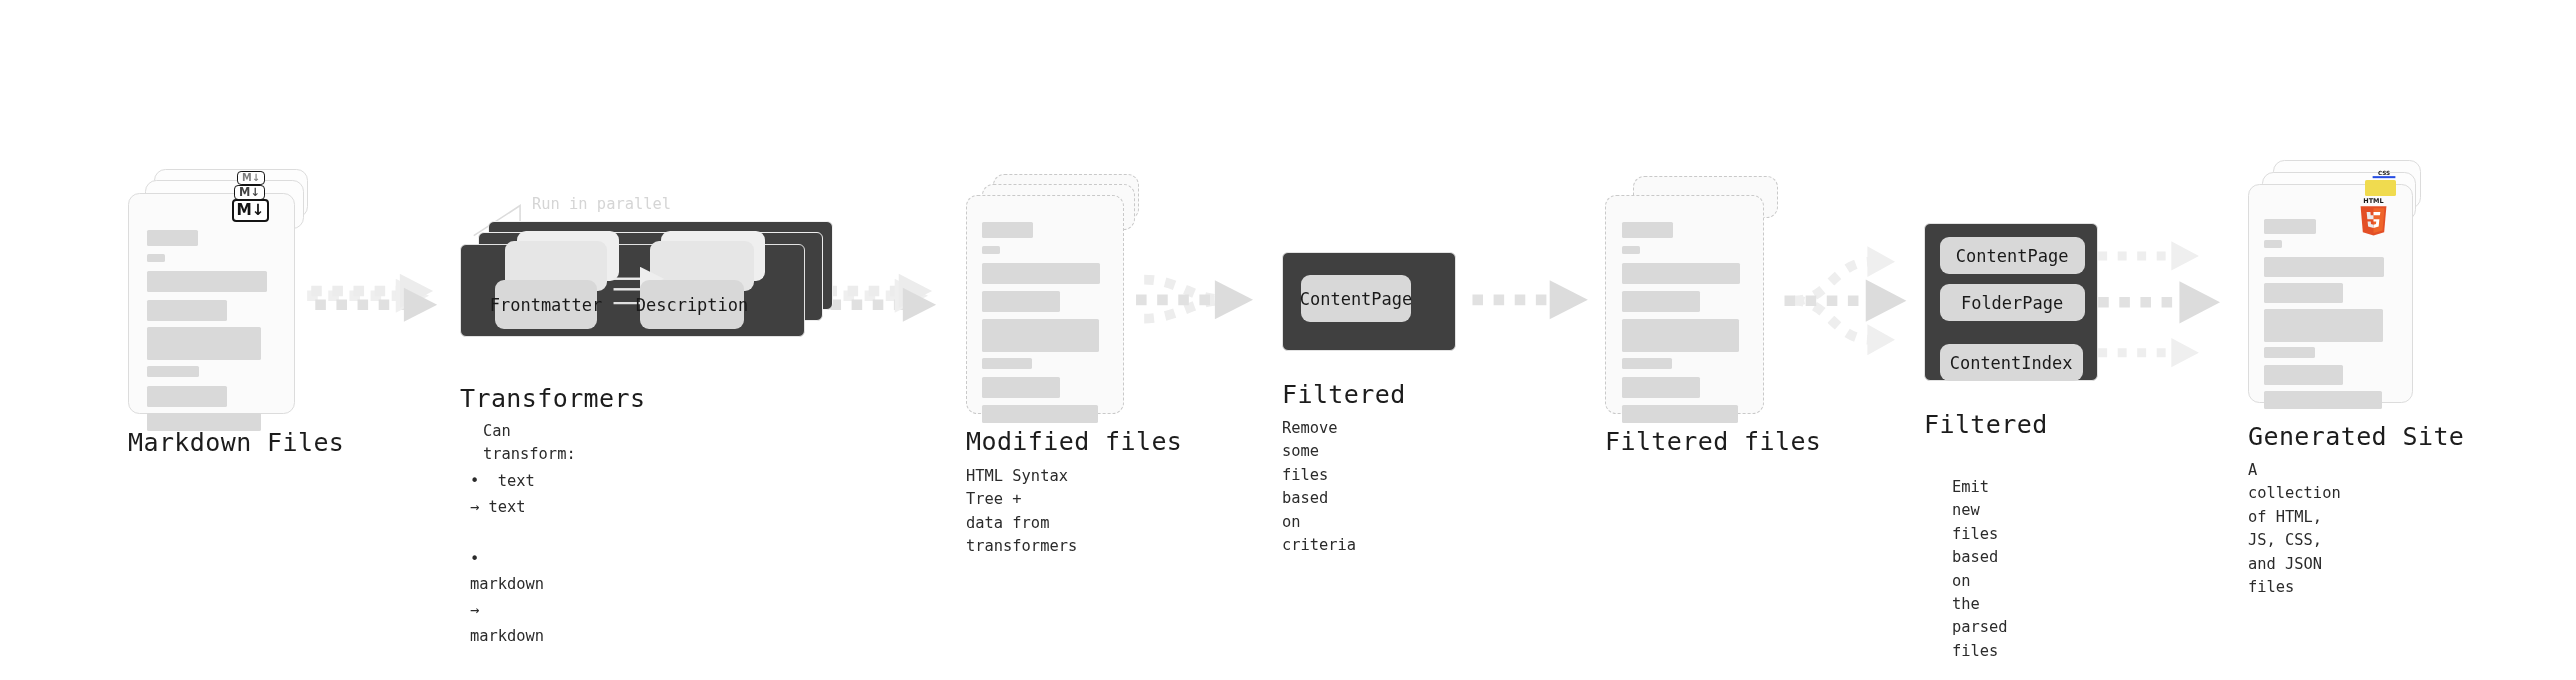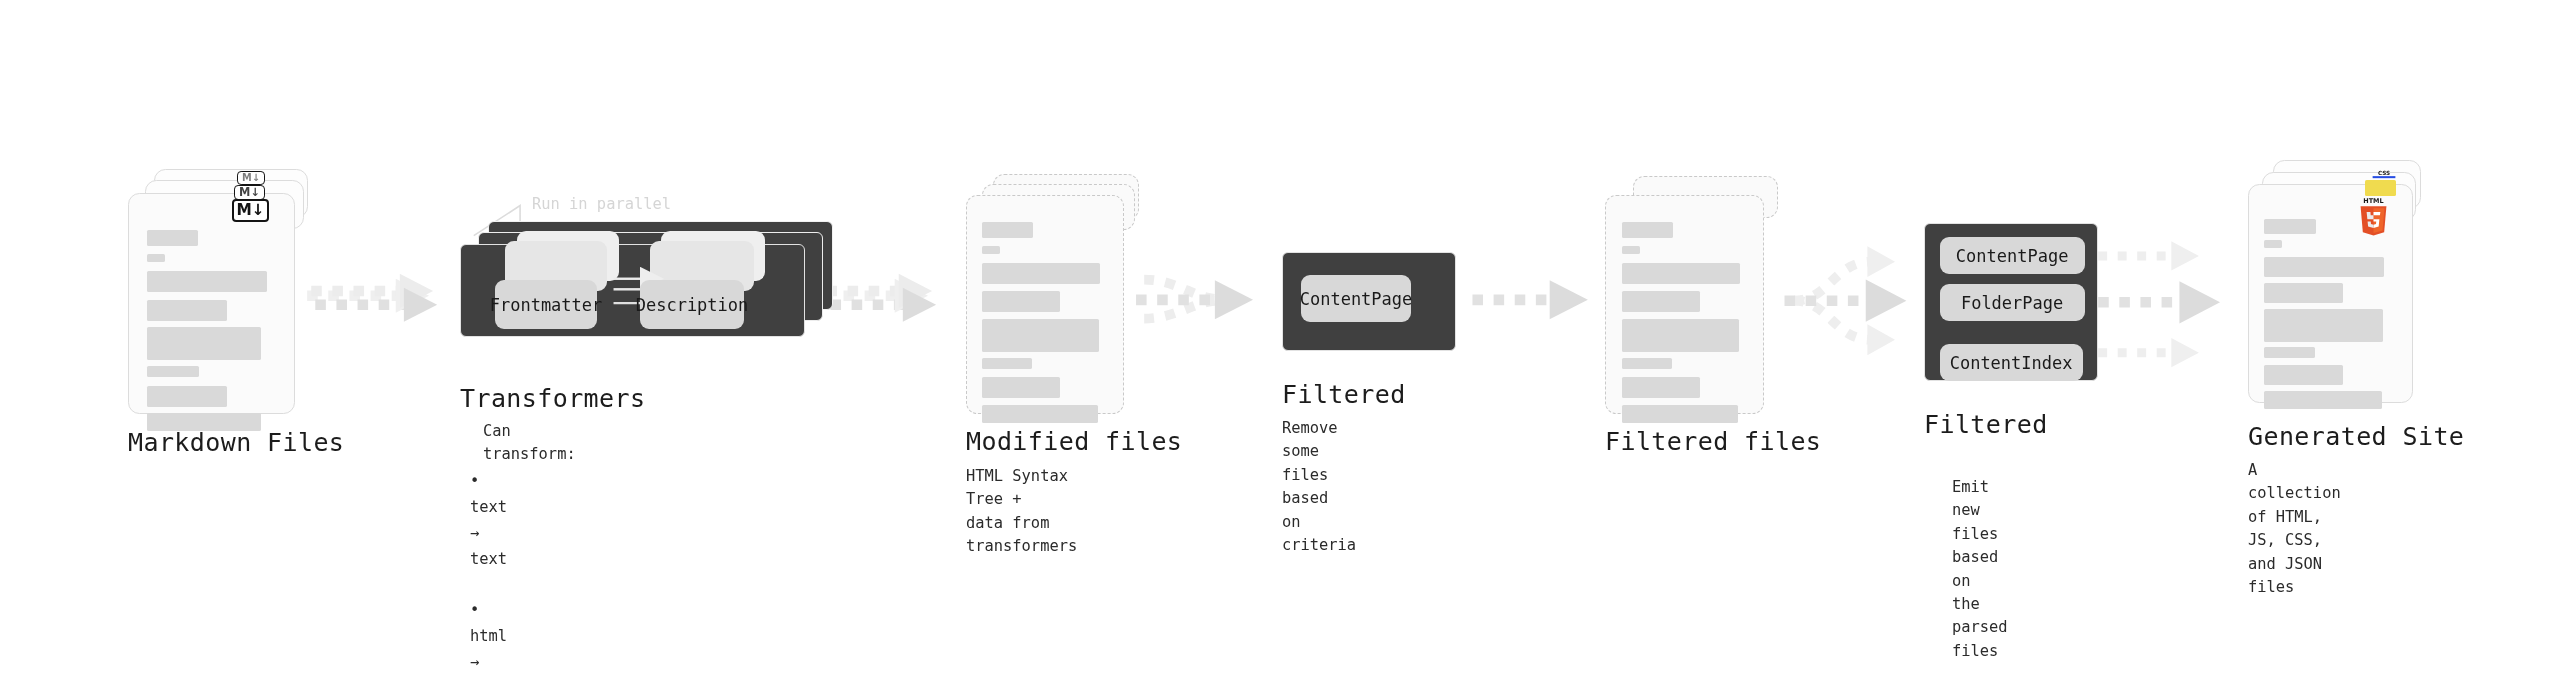--- a/index.html
+++ b/index.html
@@ -256,20 +256,21 @@
       <span>Frontmatter</span>
     </div>
     <div class="chip" style="left:640px; top:280px; width:104px; height:49px;">
       <span>Description</span>
     </div>
 
     <div class="stage-label" style="left:460px; top:384px;">Transformers</div>
     <div class="stage-desc" style="left:460px; top:420px;margin-left:23px;">Can transform:</div>
     <div class="stage-desc" style="left:470px; top:443px; line-height:1.68;">
       <div>•&nbsp; <span>text → text</span></div>
+      <div>•&nbsp; <span>markdown → markdown</span></div>
       <div>•&nbsp; <span>html → html</span></div>
     </div>
   </div>
 
   <div class="stage">
     <div class="doc-stack">
       <div class="doc-card dashed" style="left:993px; top:174px; width:146px; height:46px;"></div>
       <div class="doc-card dashed" style="left:982px; top:184px; width:153px; height:46px;"></div>
       <div class="doc-card dashed" style="left:966px; top:195px; width:158px; height:219px;">
         <div class="skel" style="left:14.6px; top:26px; width:51px; height:16.3px;"></div>

